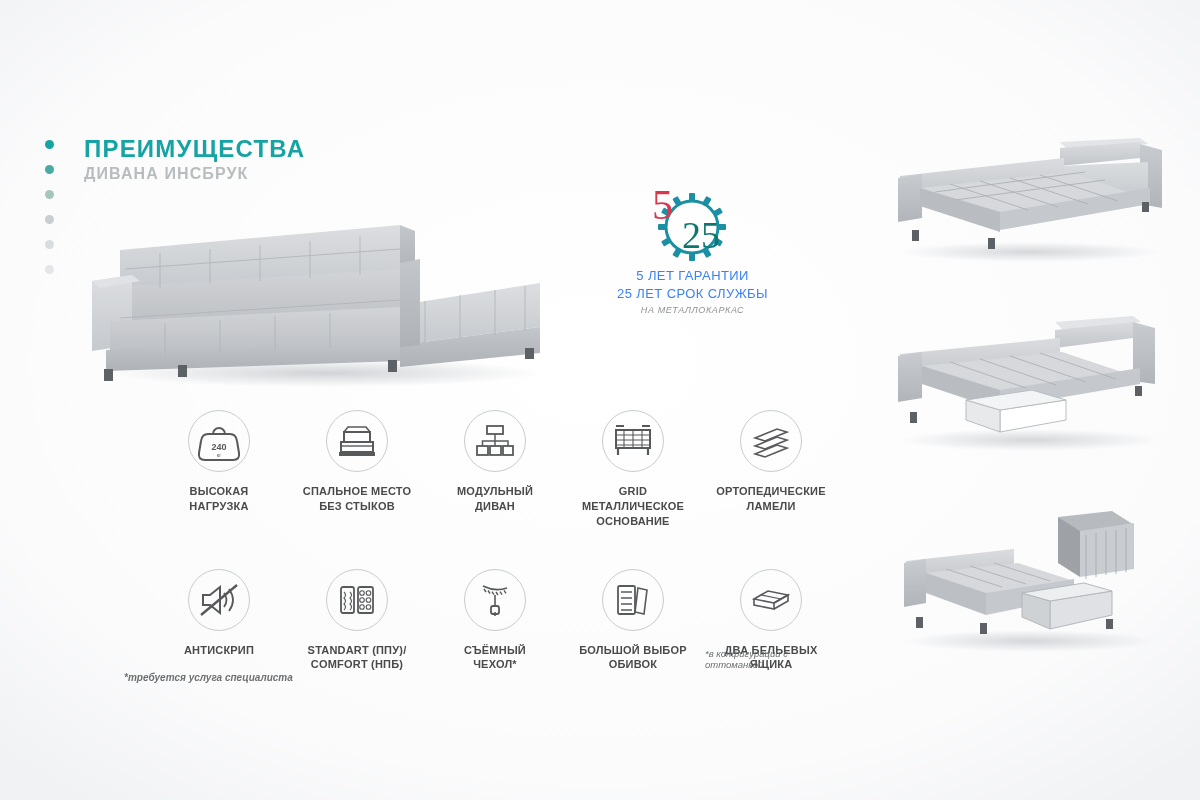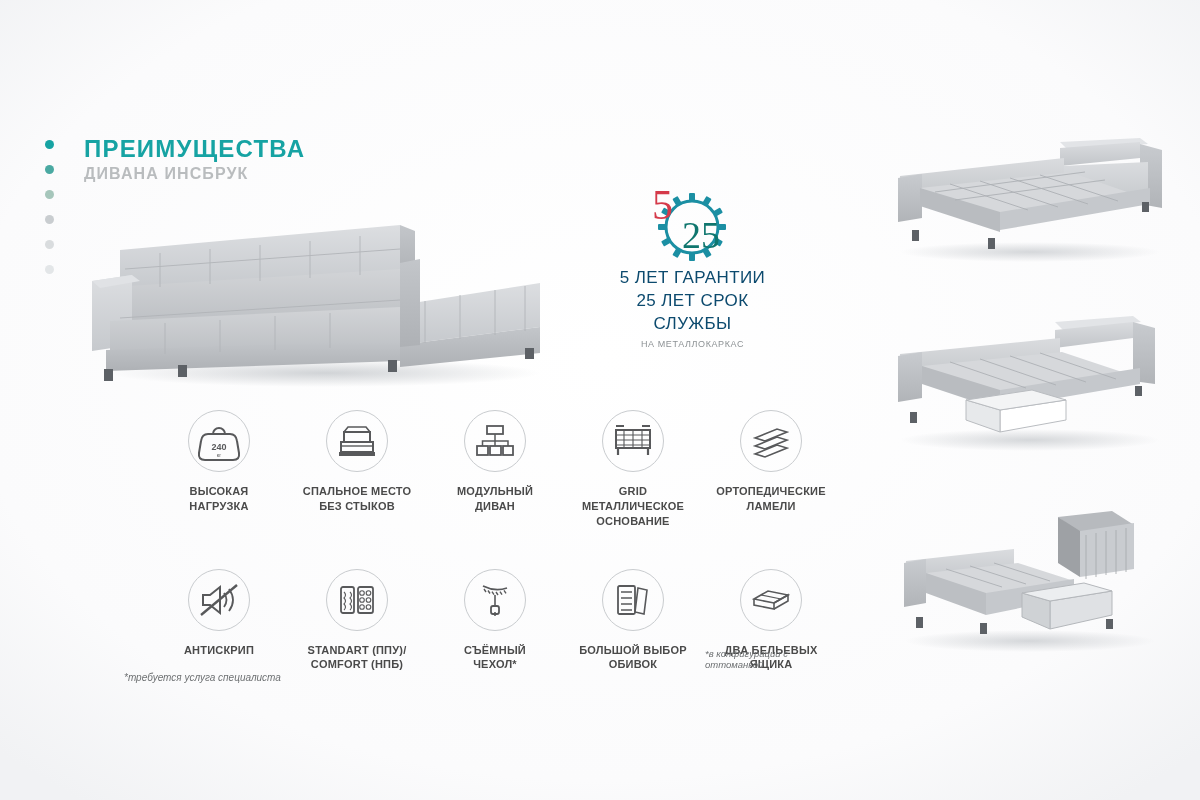--- a/index.html
+++ b/index.html
@@ -90,30 +90,31 @@
   }
   .warranty-num-25 {
     position: absolute;
     left: 82px;
     top: 28px;
     font-size: 38px;
     color: #0f766e;
     font-family: "Liberation Serif", serif;
   }
   .warranty-line1, .warranty-line2 {
-    font-size: 17px;
-    color: #0c4a6e;
+    font-size: 13px;
+    color: #3b82f6;
     letter-spacing: .4px;
     line-height: 1.35;
   }
   .warranty-line3 {
     font-size: 9px;
     color: #8d9295;
     letter-spacing: .6px;
     margin-top: 3px;
+    font-style: italic;
   }
 
   
   .features {
     position: absolute;
     left: 150px;
     top: 410px;
     width: 690px;
   }
   .feature-row {
@@ -155,20 +156,21 @@
     color: #6d7072;
   }
 
   .footnote {
     position: absolute;
     left: 124px;
     top: 672px;
     font-size: 10px;
     font-style: italic;
     color: #6d7072;
+    font-weight: bold;
   }
 
   
   .thumb {
     position: absolute;
   }
   .thumb-1 { left: 880px; top: 130px;  width: 300px; height: 140px; }
   .thumb-2 { left: 880px; top: 300px;  width: 300px; height: 160px; }
   .thumb-3 { left: 880px; top: 505px;  width: 300px; height: 155px; }
 

